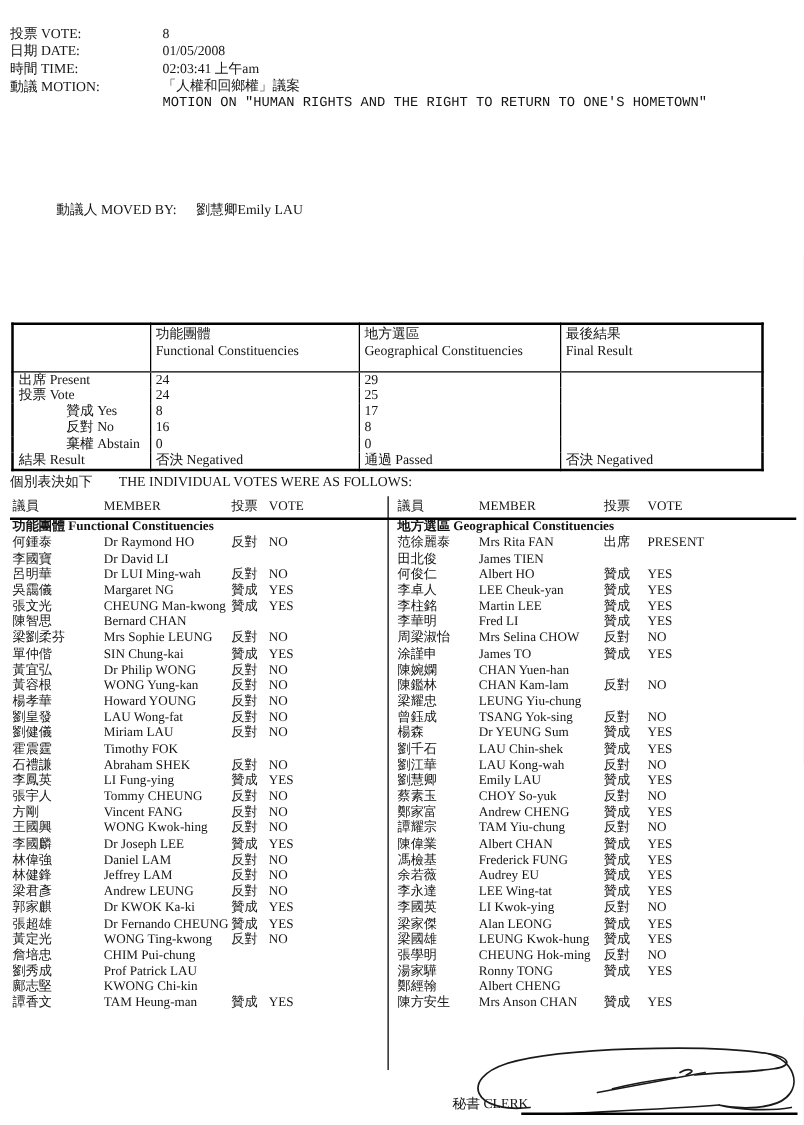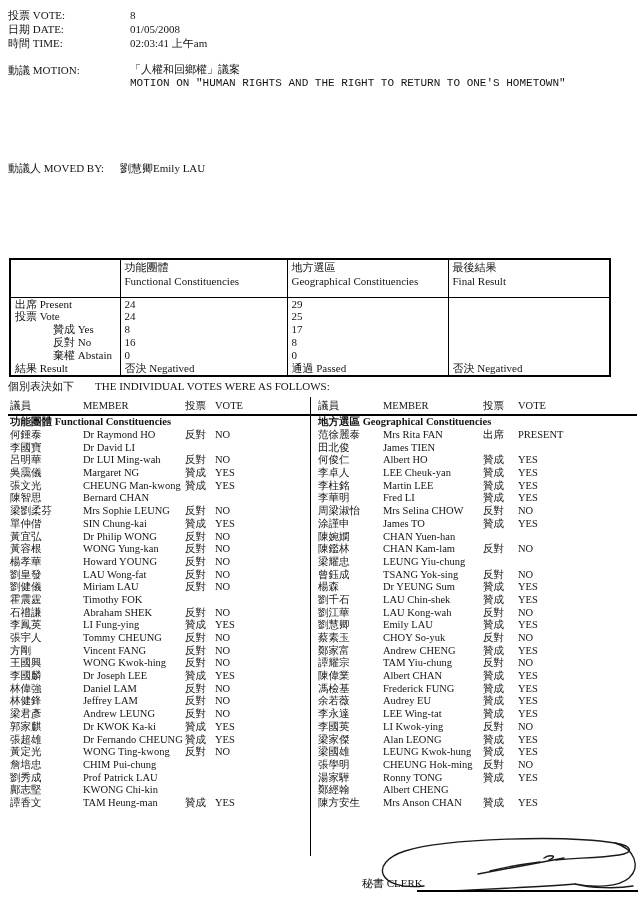--- a/index.html
+++ b/index.html
@@ -9,32 +9,32 @@
     position:absolute; inset:0;
     background:#ffffff;
     color:#141414;
     font-family:"Liberation Serif","DejaVu Serif",serif;
     font-size:11px;
     overflow:hidden;
   }
   .abs { position:absolute; }
 
   
-  .info { top:8px; left:8px; }
+  .info { top:20px; left:8px; }
   .info-row { display:flex; line-height:14px; white-space:nowrap; }
   .info-row .lbl { width:122px; flex:0 0 122px; }
 
   
   .motion { top:64px; left:8px; display:flex; }
   .motion .lbl { width:122px; flex:0 0 122px; line-height:13px; }
   .motion .val { line-height:13px; white-space:nowrap;font-family:Liberation Mono, monospace; }
 
   
   .movedby { top:162px; left:8px; display:flex; line-height:13px; }
-  .movedby .lbl { width:112px; flex:0 0 112px; }
+  .movedby .lbl { width:112px; flex:0 0 112px;margin-left:37px; }
 
   
   table.summary {
     top:218px; left:9px; position:absolute;
     border-collapse:collapse; table-layout:fixed; width:600px;
     font-size:11px;
   }
   table.summary, table.summary th, table.summary td { border:0; }
   table.summary { border:2px solid #000;margin-top:40px; }
   table.summary th, table.summary td { border-left:1px solid #000; text-align:left; font-weight:normal; }

